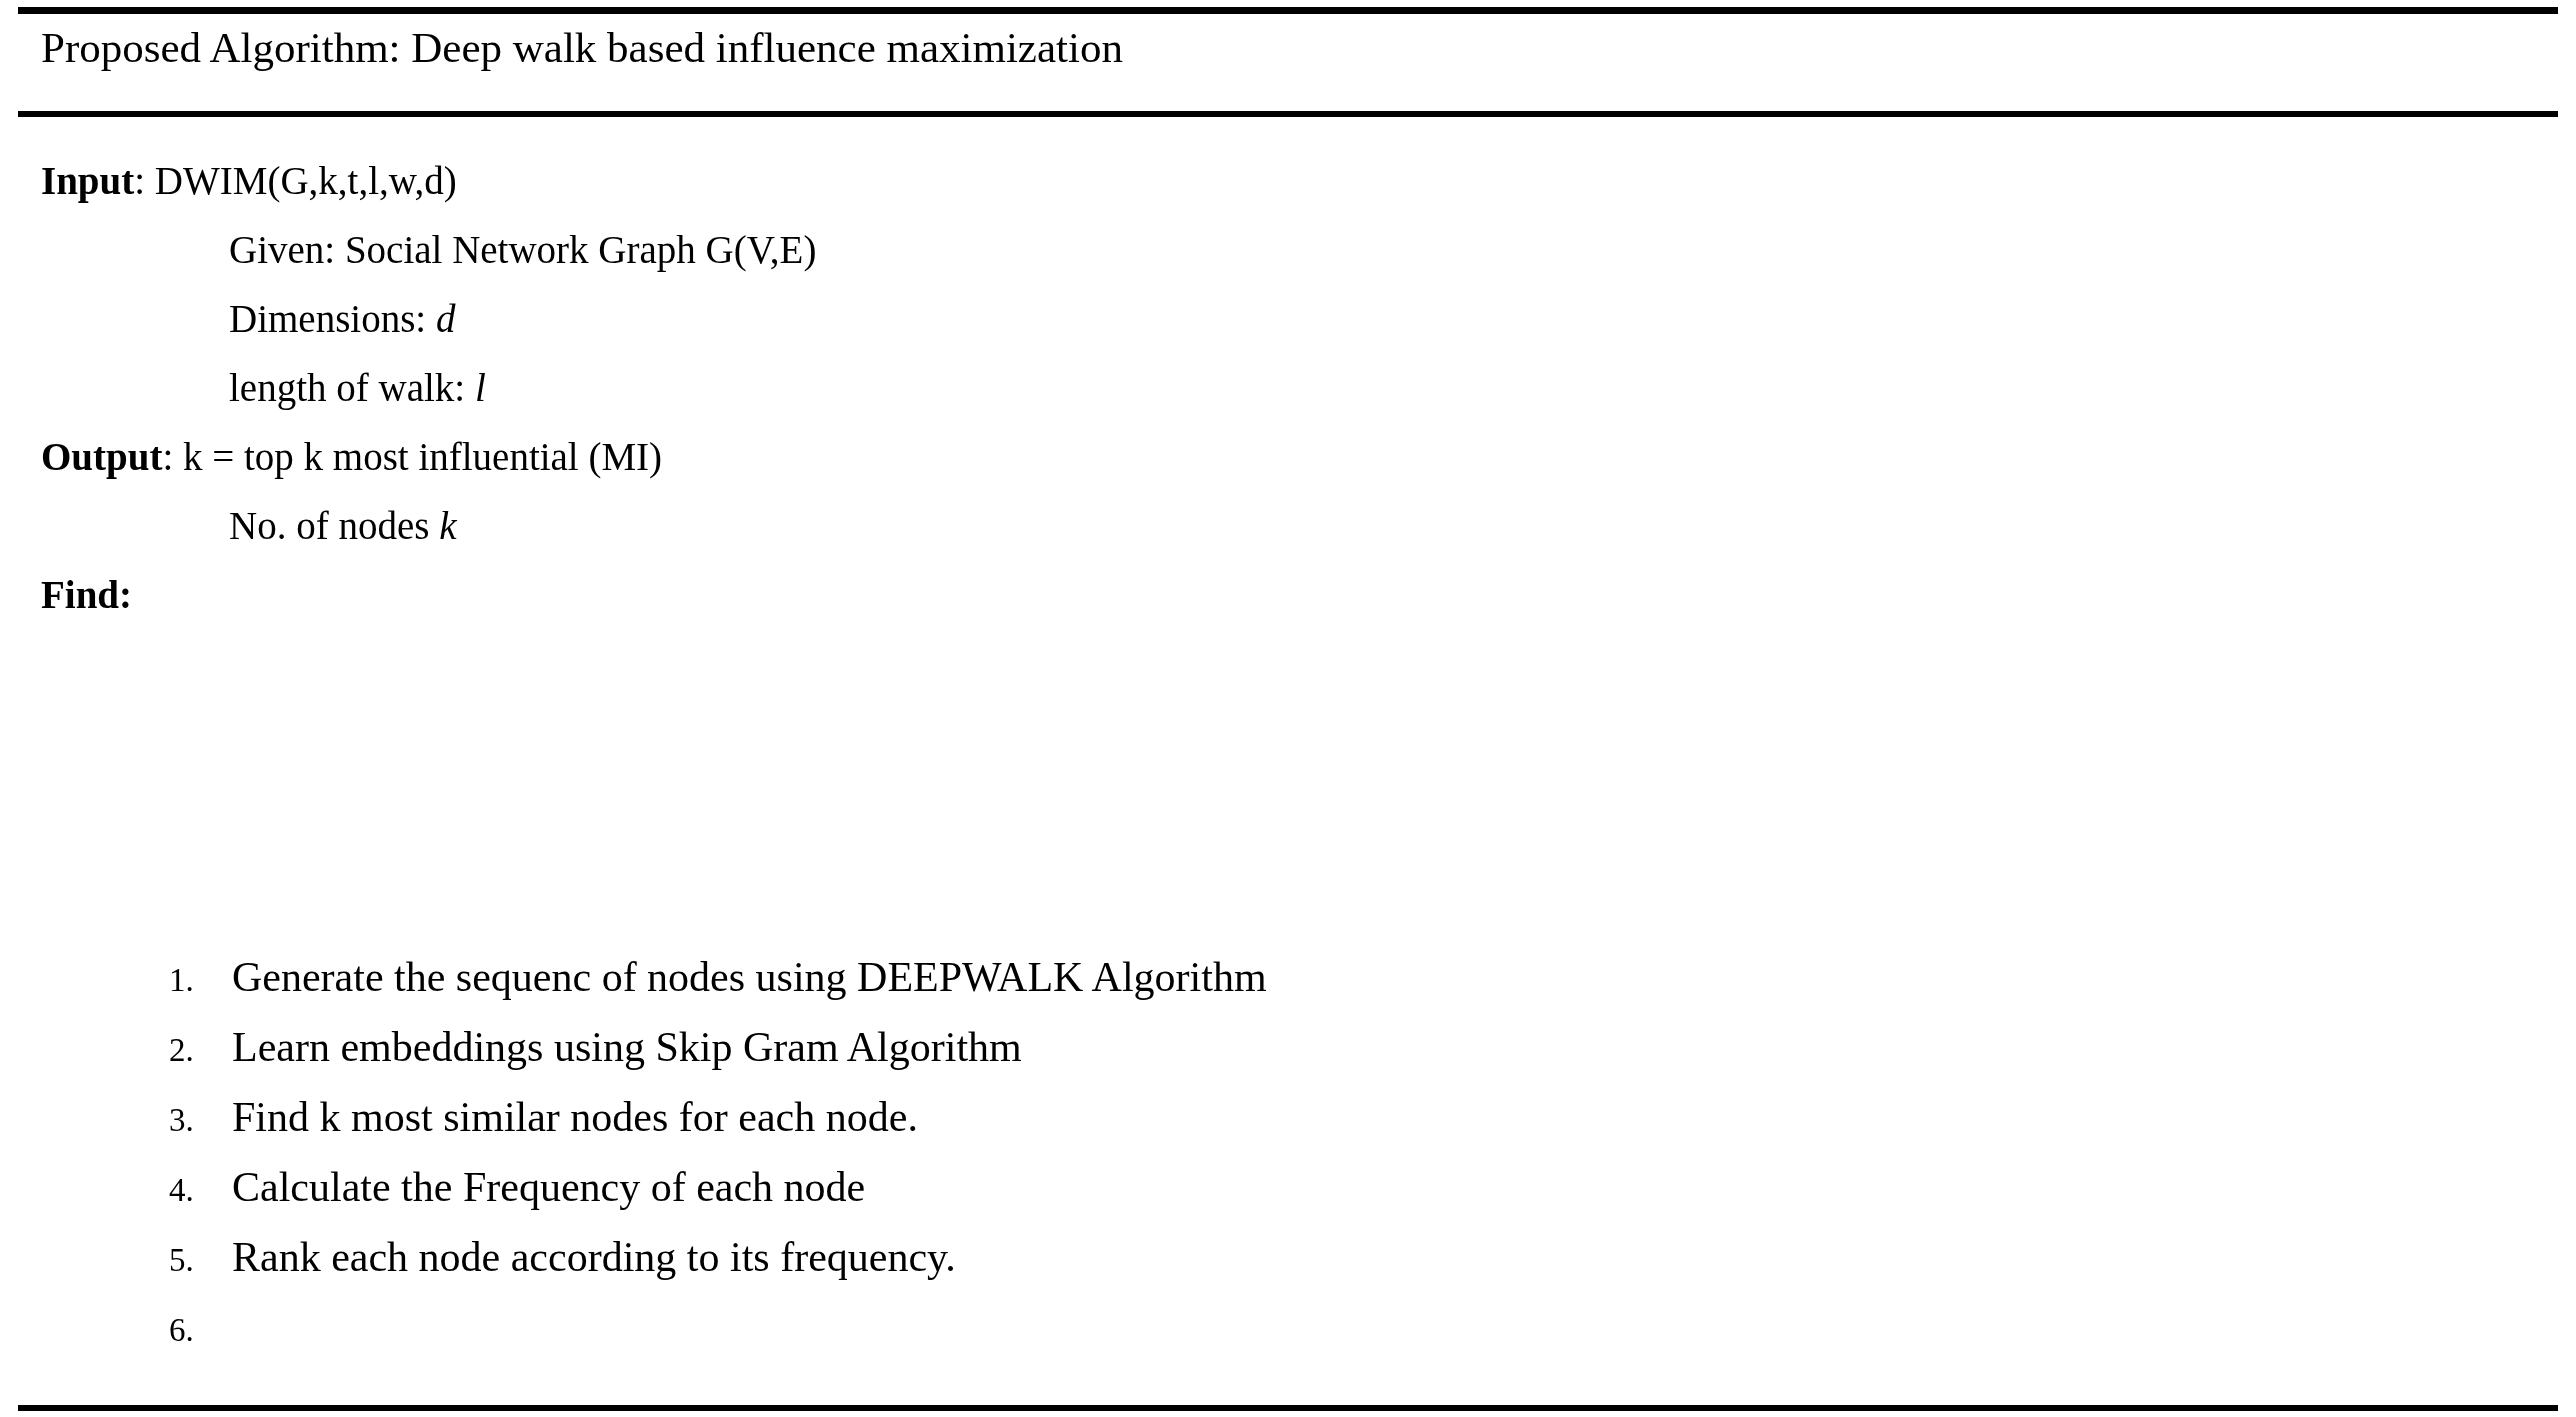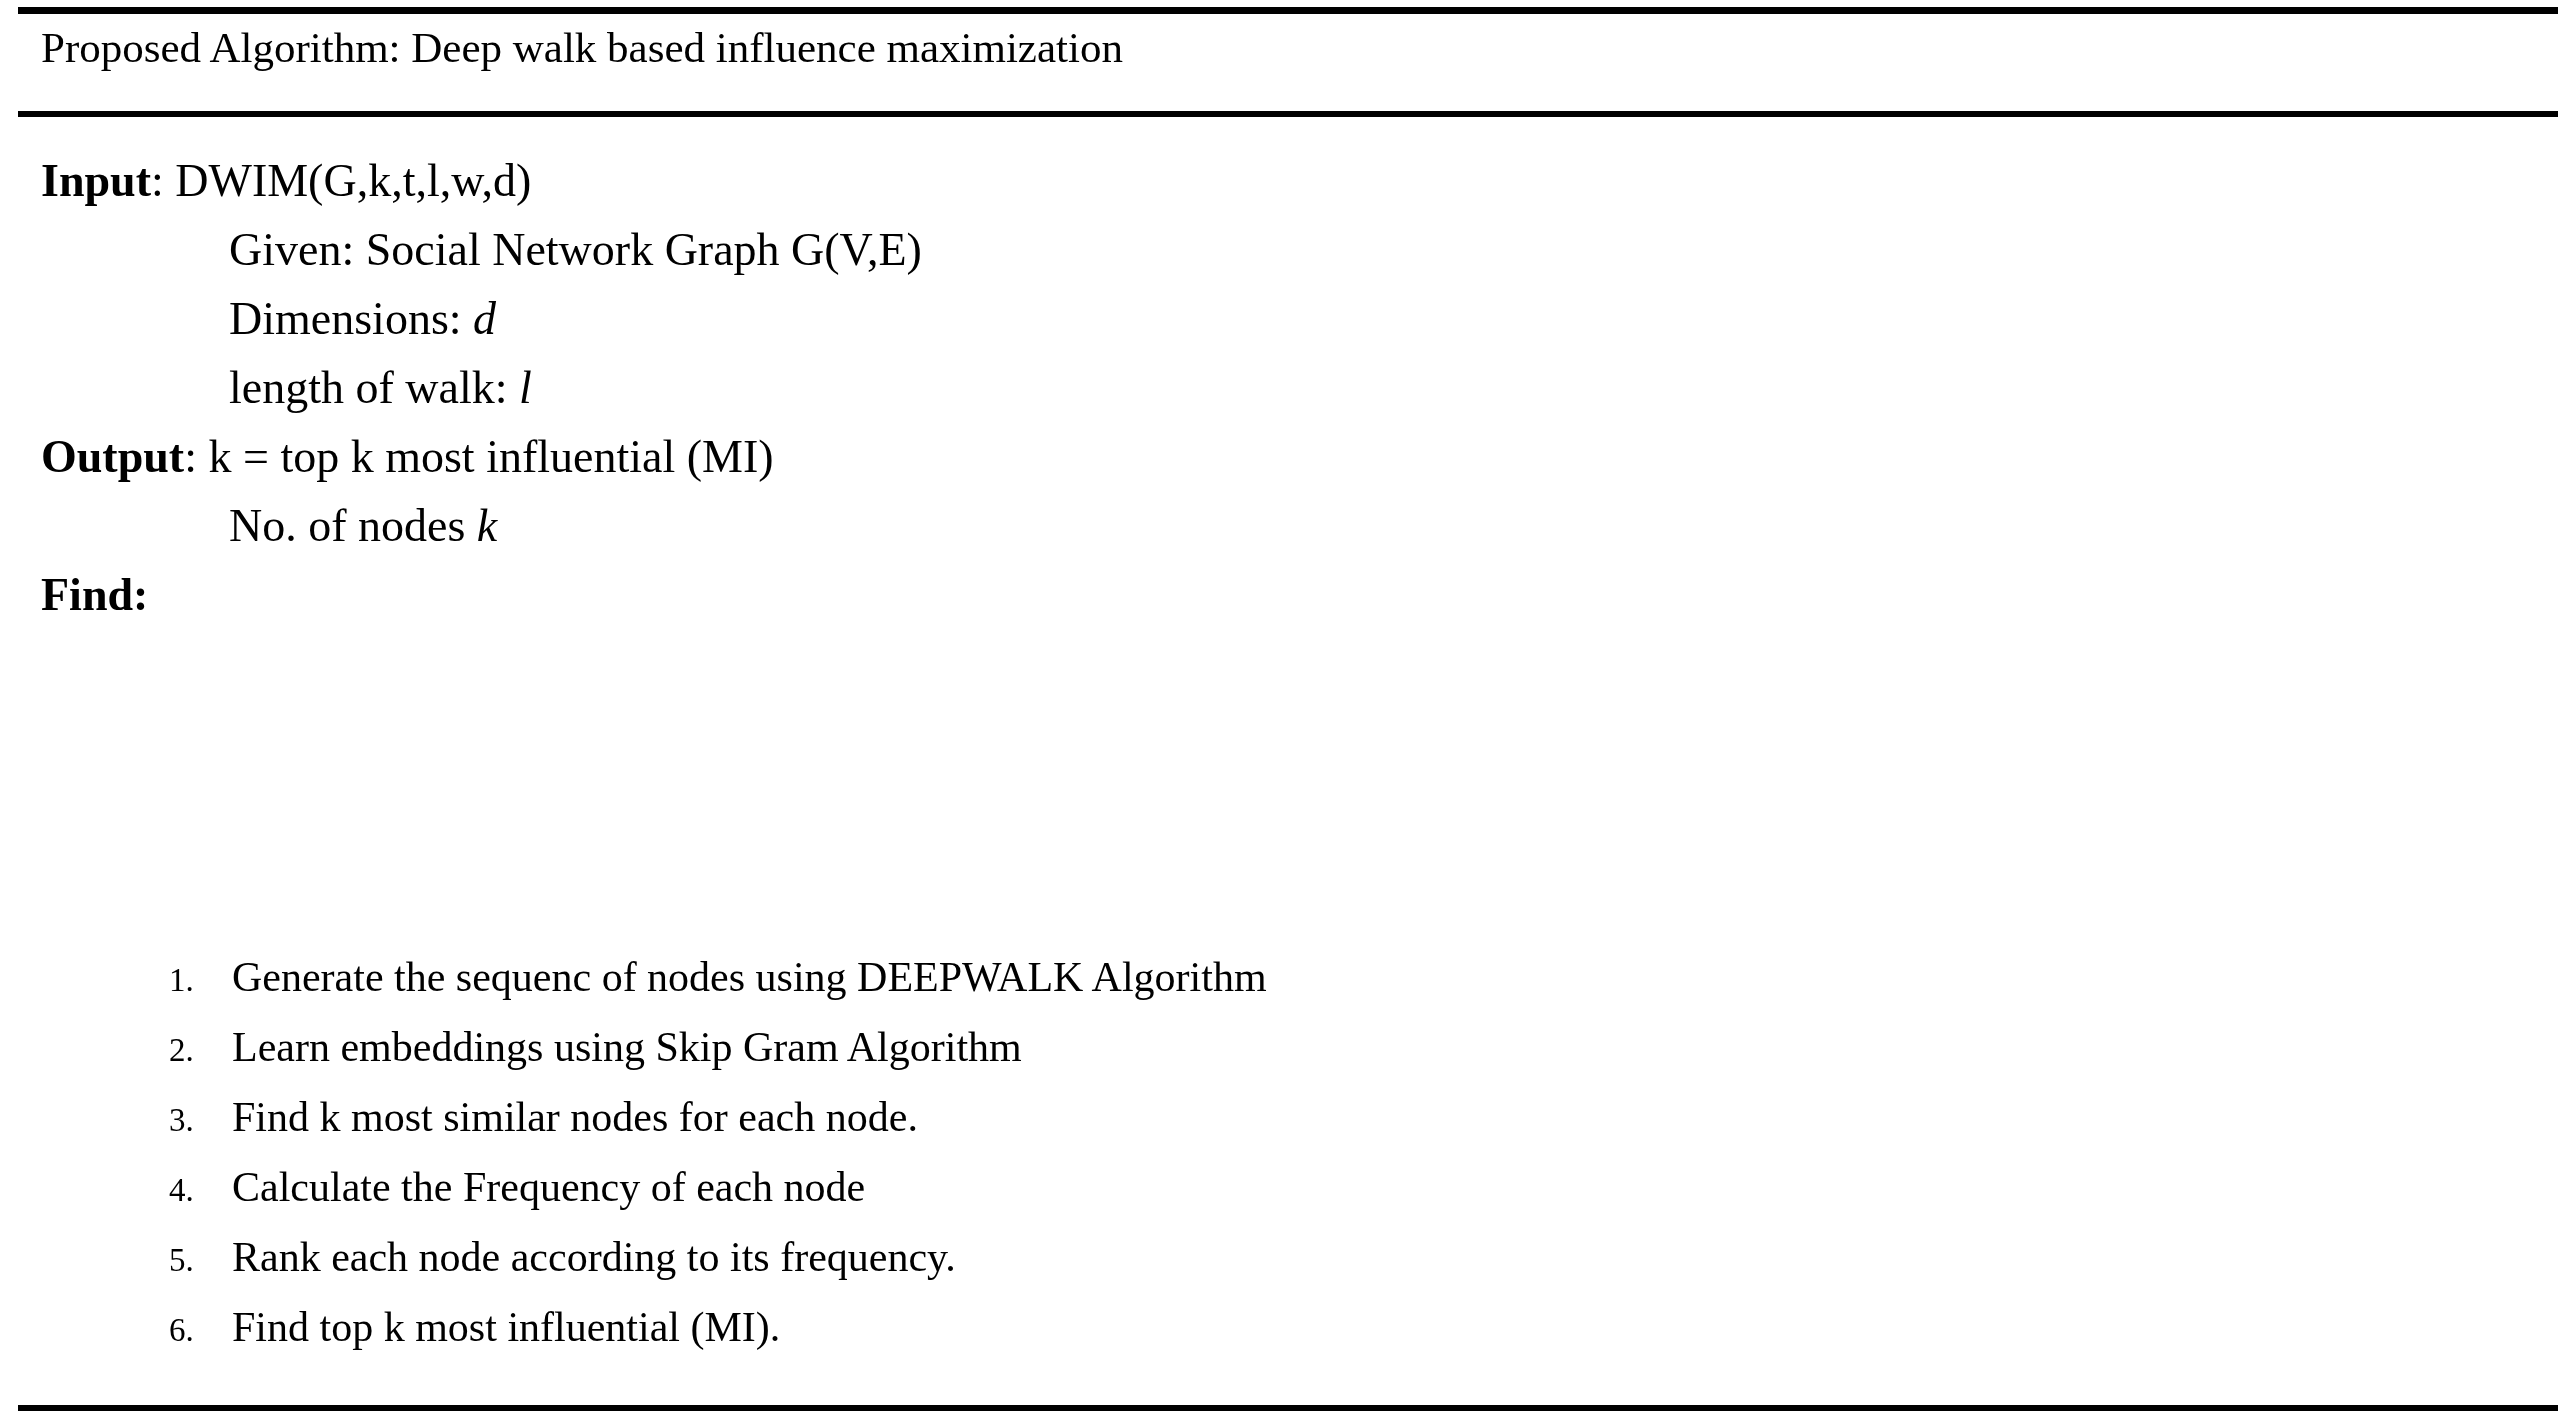--- a/index.html
+++ b/index.html
@@ -44,21 +44,21 @@
   }
 
   .body-block {
     position: absolute;
     left: 41px;
     top: 146px;
     width: 2500px;
   }
 
   .line {
-    font-size: 46px;
+    font-size: 39px;
     line-height: 69px;
     white-space: nowrap;
   }
   .line.indent {
     padding-left: 188px;
   }
   .lbl { font-weight: bold; }
   .var { font-style: italic; }
 
   .steps-list {
@@ -148,20 +148,19 @@
     <li class="step-item">
       <span class="step-num">4.</span>
       <span>Calculate the Frequency of each node</span>
     </li>
     <li class="step-item">
       <span class="step-num">5.</span>
       <span>Rank each node according to its frequency.</span>
     </li>
     <li class="step-item">
       <span class="step-num">6.</span>
-      <span>Find top k most influential (MI).</span>
     </li>
   </ol>
 
   <div class="rule rule-bottom"></div>
 
 </div>
 
 
 </body></html>

